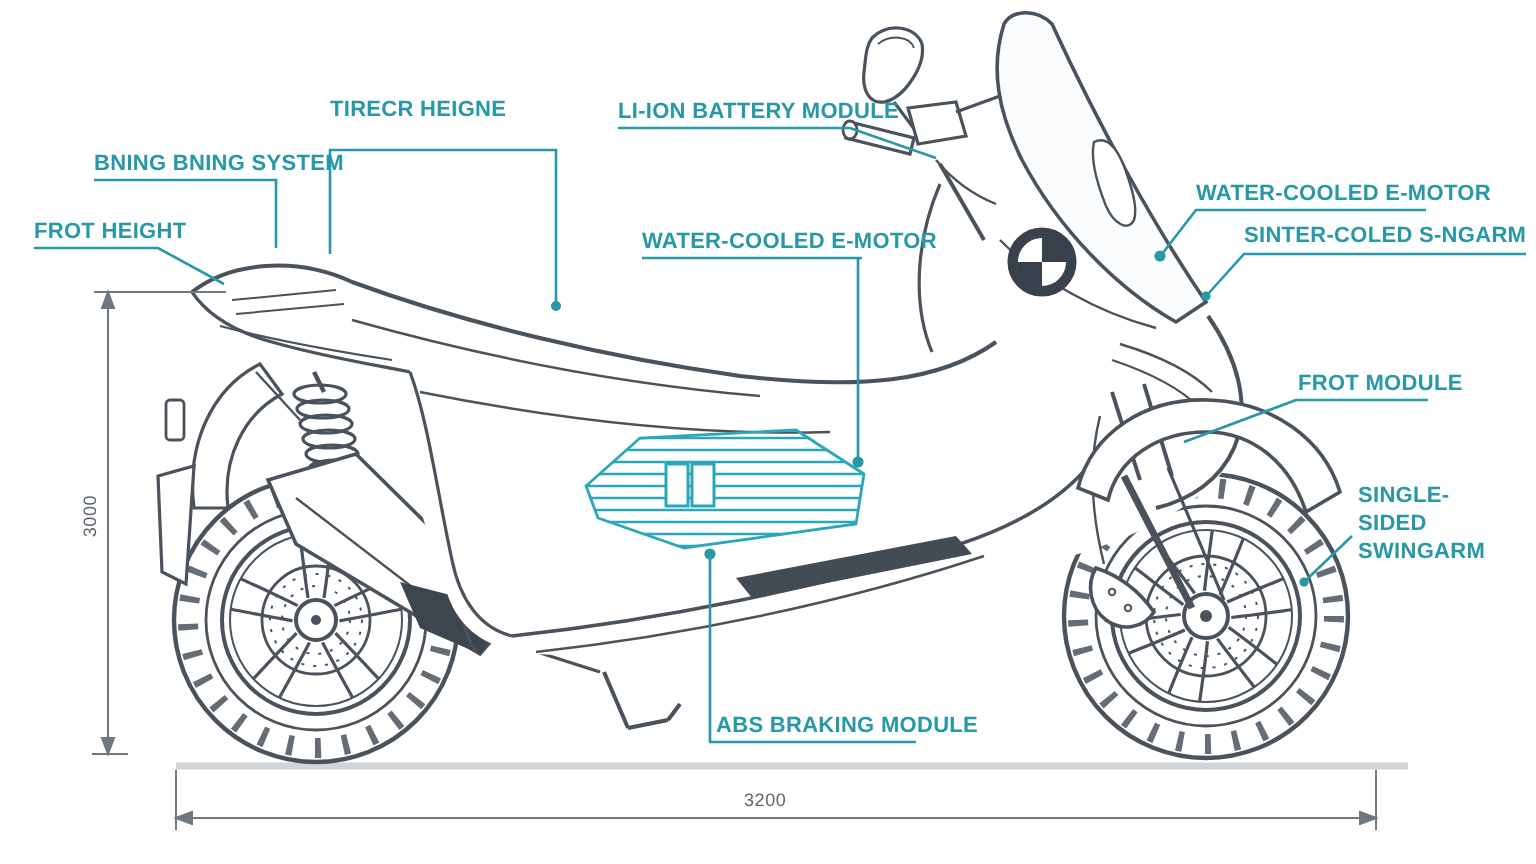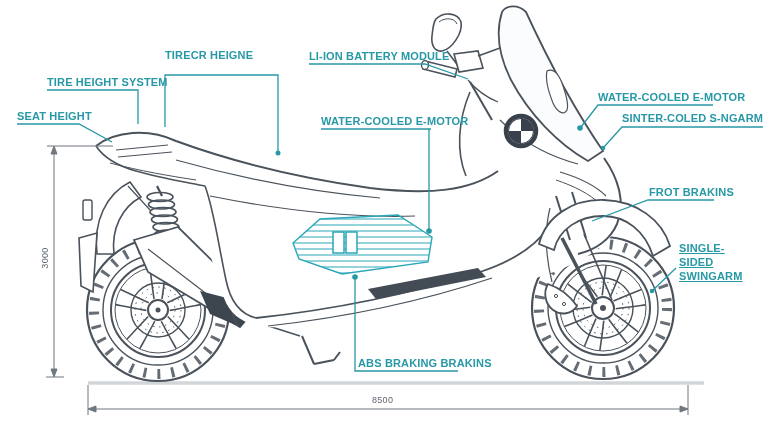--- a/index.html
+++ b/index.html
@@ -5,21 +5,21 @@
   html,body{margin:0;padding:0;background:#ffffff;}
   .stage{
     position:relative;width:768px;height:432px;background:#ffffff;overflow:hidden;
     font-family:"Liberation Sans",sans-serif;
   }
   .stage svg{position:absolute;left:0;top:0;}
   .lbl{
     position:absolute;color:#2798a6;font-size:11px;font-weight:bold;
     letter-spacing:.15px;white-space:nowrap;line-height:1.25;
   }
-  .lbl.wrap{white-space:normal;width:72px;text-decoration:underline;}
+  .lbl.wrap{white-space:normal;width:72px;}
   .dim{
     position:absolute;color:#5d656e;font-size:9px;font-weight:normal;letter-spacing:.3px;
   }
   .dim.rot{transform:rotate(-90deg);transform-origin:center;}
 </style>
 </head>
 <body>
 
 <div class="stage">
 
@@ -238,27 +238,27 @@
       <circle cx="278" cy="153" r="2.5"></circle>
       <circle cx="429" cy="231" r="2.8"></circle>
       <circle cx="580" cy="128" r="2.8"></circle>
       <circle cx="603" cy="148" r="2.3"></circle>
       <circle cx="355" cy="277" r="2.8"></circle>
       <circle cx="652" cy="291" r="2.3"></circle>
     </g>
   </g>
 </svg>
 
-<div class="lbl" style="left:17px;top:110px">SEAT HEIGHT</div>
-<div class="lbl" style="left:47px;top:76px">TIRE HEIGHT SYSTEM</div>
+<div class="lbl" style="left:17px;top:110px">FROT HEIGHT</div>
+<div class="lbl" style="left:47px;top:76px">BNING BNING SYSTEM</div>
 <div class="lbl" style="left:165px;top:49px">TIRECR HEIGNE</div>
 <div class="lbl" style="left:309px;top:50px">LI-ION BATTERY MODULE</div>
 <div class="lbl" style="left:321px;top:115px">WATER-COOLED E-MOTOR</div>
 <div class="lbl" style="left:598px;top:91px">WATER-COOLED E-MOTOR</div>
 <div class="lbl" style="left:622px;top:112px">SINTER-COLED S-NGARM</div>
-<div class="lbl" style="left:649px;top:186px">FROT BRAKINS</div>
+<div class="lbl" style="left:649px;top:186px">FROT MODULE</div>
 <div class="lbl wrap" style="left:679px;top:242px">SINGLE-SIDED SWINGARM</div>
-<div class="lbl" style="left:358px;top:357px">ABS BRAKING BRAKINS</div>
+<div class="lbl" style="left:358px;top:357px">ABS BRAKING MODULE</div>
 
 <div class="dim rot" style="left:30px;top:253px;width:30px;text-align:center">3000</div>
-<div class="dim" style="left:372px;top:395px">8500</div>
+<div class="dim" style="left:372px;top:395px">3200</div>
 
 </div>
 
 </body></html>

